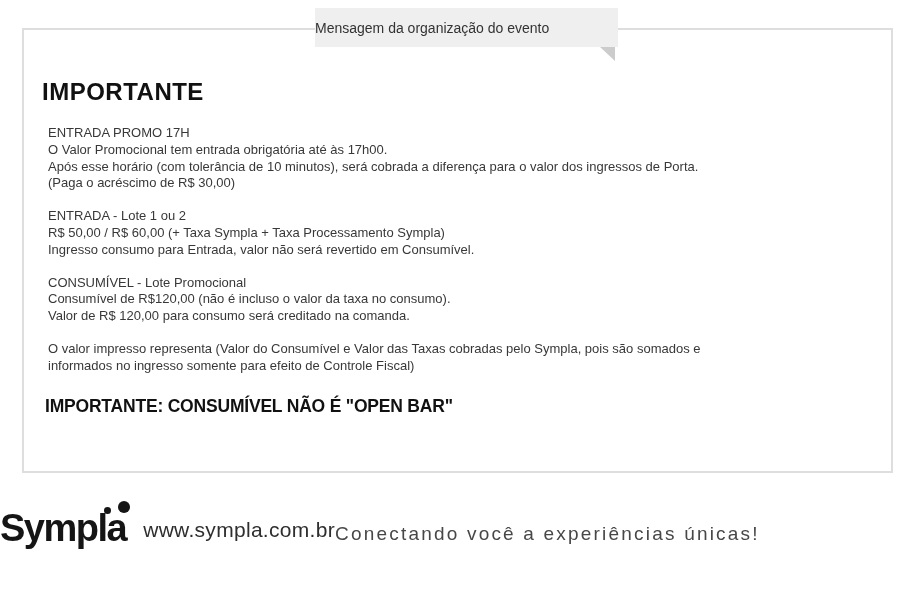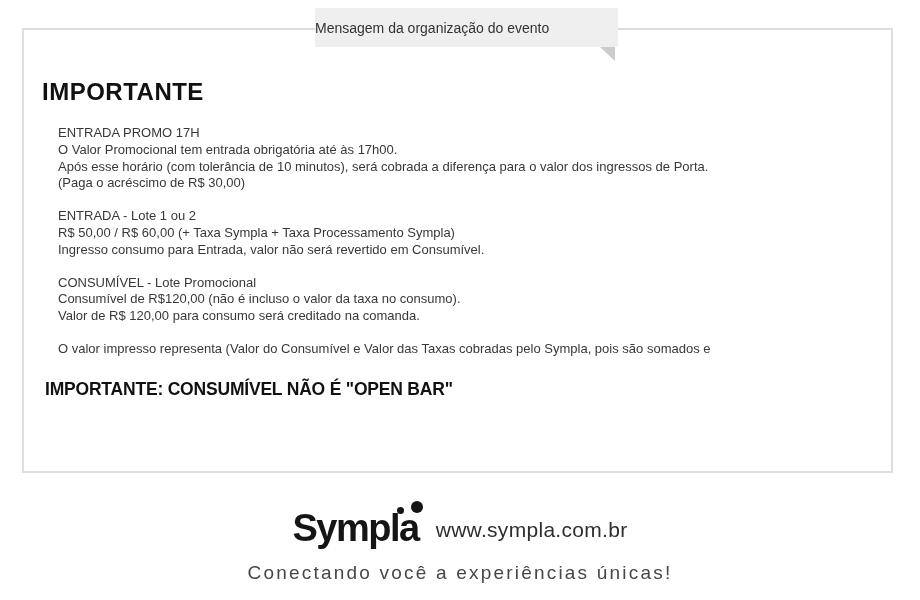--- a/index.html
+++ b/index.html
@@ -42,41 +42,41 @@
     z-index: 1;
     padding: 48px 24px 12px 18px;
   }
   .notice-title {
     font-size: 24px;
     font-weight: bold;
     color: #111111;
     letter-spacing: 0.5px;
     margin: 0 0 19px 0;
   }
-  .para { margin: 0 0 16px 16px; }
+  .para { margin: 0 0 16px 6px; }
   .line {
     font-size: 13px;
     line-height: 16.8px;
     color: #383838;
     white-space: pre-wrap;
   }
   .notice-highlight {
     margin-top: 21px;
     padding-left: 3px;
     font-size: 17.5px;
     font-weight: bold;
     color: #111111;
     letter-spacing: -0.2px;
   }
 
   
   .footer {
     position: absolute;
     left: 0; top: 506px; width: 920px;
-    display: flex; flex-direction: column; align-items: center;
+    display: flex; align-items: center;
     z-index: 2;
   }
   .footer-row {
     display: flex; align-items: center; gap: 17px;
   }
   .logo {
     position: relative;
     display: inline-block;
     font-size: 38px;
     font-weight: bold;
@@ -125,20 +125,21 @@
   </div>
 
   <div class="para">
     <div class="line">CONSUMÍVEL - Lote Promocional</div>
     <div class="line">Consumível de R$120,00 (não é incluso o valor da taxa no consumo).</div>
     <div class="line">Valor de R$ 120,00 para consumo será creditado na comanda.</div>
   </div>
 
   <div class="para">
     <div class="line">O valor impresso representa (Valor do Consumível e Valor das Taxas cobradas pelo Sympla, pois são somados e</div>
+    <div class="line">informados no ingresso somente para efeito de Controle Fiscal)</div>
   </div>
 
   <div class="notice-highlight">IMPORTANTE: CONSUMÍVEL NÃO É "OPEN BAR"</div>
 </div>
 
 <div class="bubble">
   <span>Mensagem da organização do evento</span>
 </div>
 <div class="bubble-tail"></div>
 

